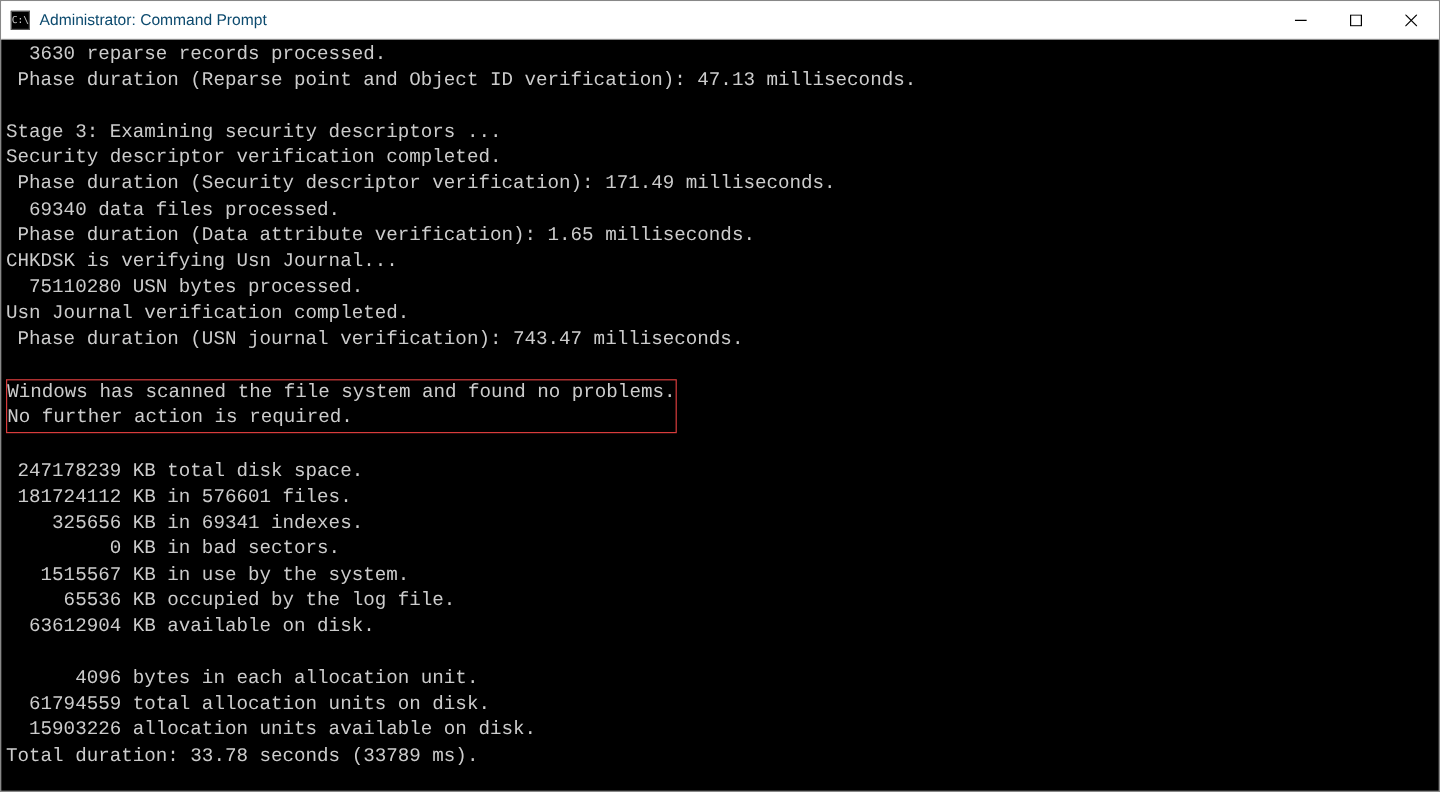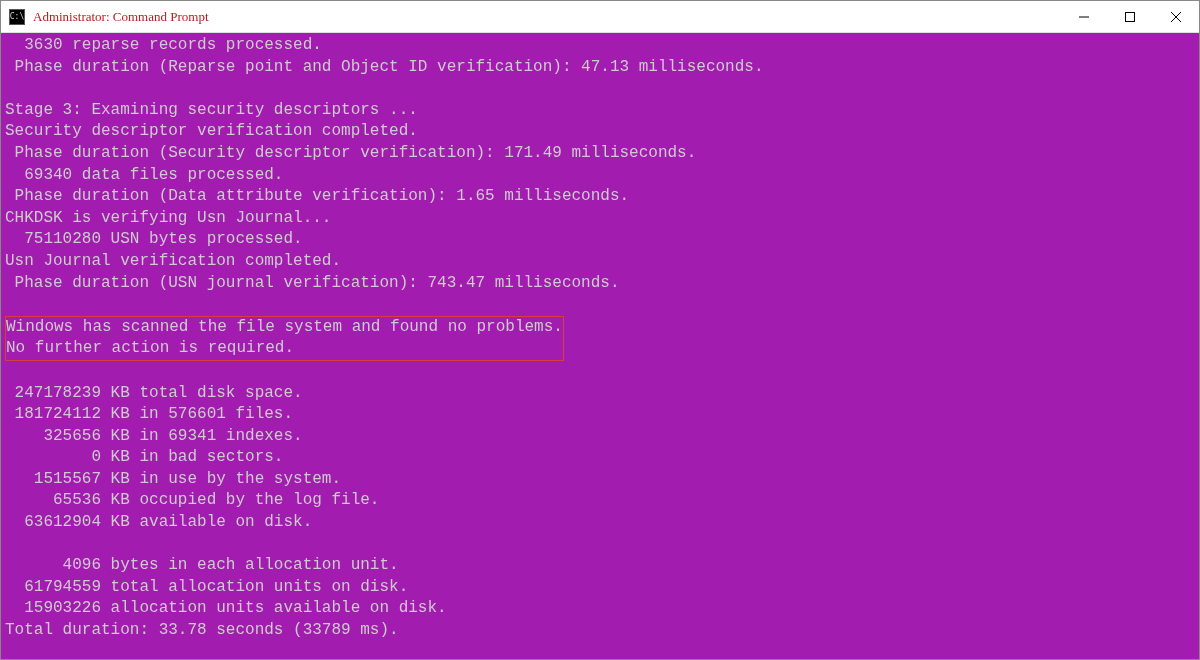--- a/index.html
+++ b/index.html
@@ -38,23 +38,22 @@
       align-items: center;
       justify-content: center;
       background: #000;
       border: 1px solid #555;
       font-size: 8px;
       color: #ccc;
       font-family: monospace;
     }
     .title-text {
       font-size: 13px;
-      color: #b91c1c;
+      color: #0c4a6e;
       flex: 1;
-      font-family: Liberation Serif, serif;
     }
     .title-controls {
       display: flex;
       height: 100%;
     }
     .title-btn {
       width: 46px;
       height: 100%;
       display: flex;
       align-items: center;
@@ -62,21 +61,21 @@
       cursor: pointer;
       font-size: 10px;
       color: #000;
     }
     .title-btn svg {
       width: 10px;
       height: 10px;
     }
     .terminal {
       flex: 1;
-      background: #a21caf;
+      background: #000000;
       color: #cccccc;
       font-family: "Consolas", "Courier New", monospace;
       font-size: 16px;
       line-height: 1.35;
       padding: 2px 4px;
       white-space: pre;
       overflow: hidden;
     }
     .highlight-box {
       border: 1.5px solid #d83c3c;

